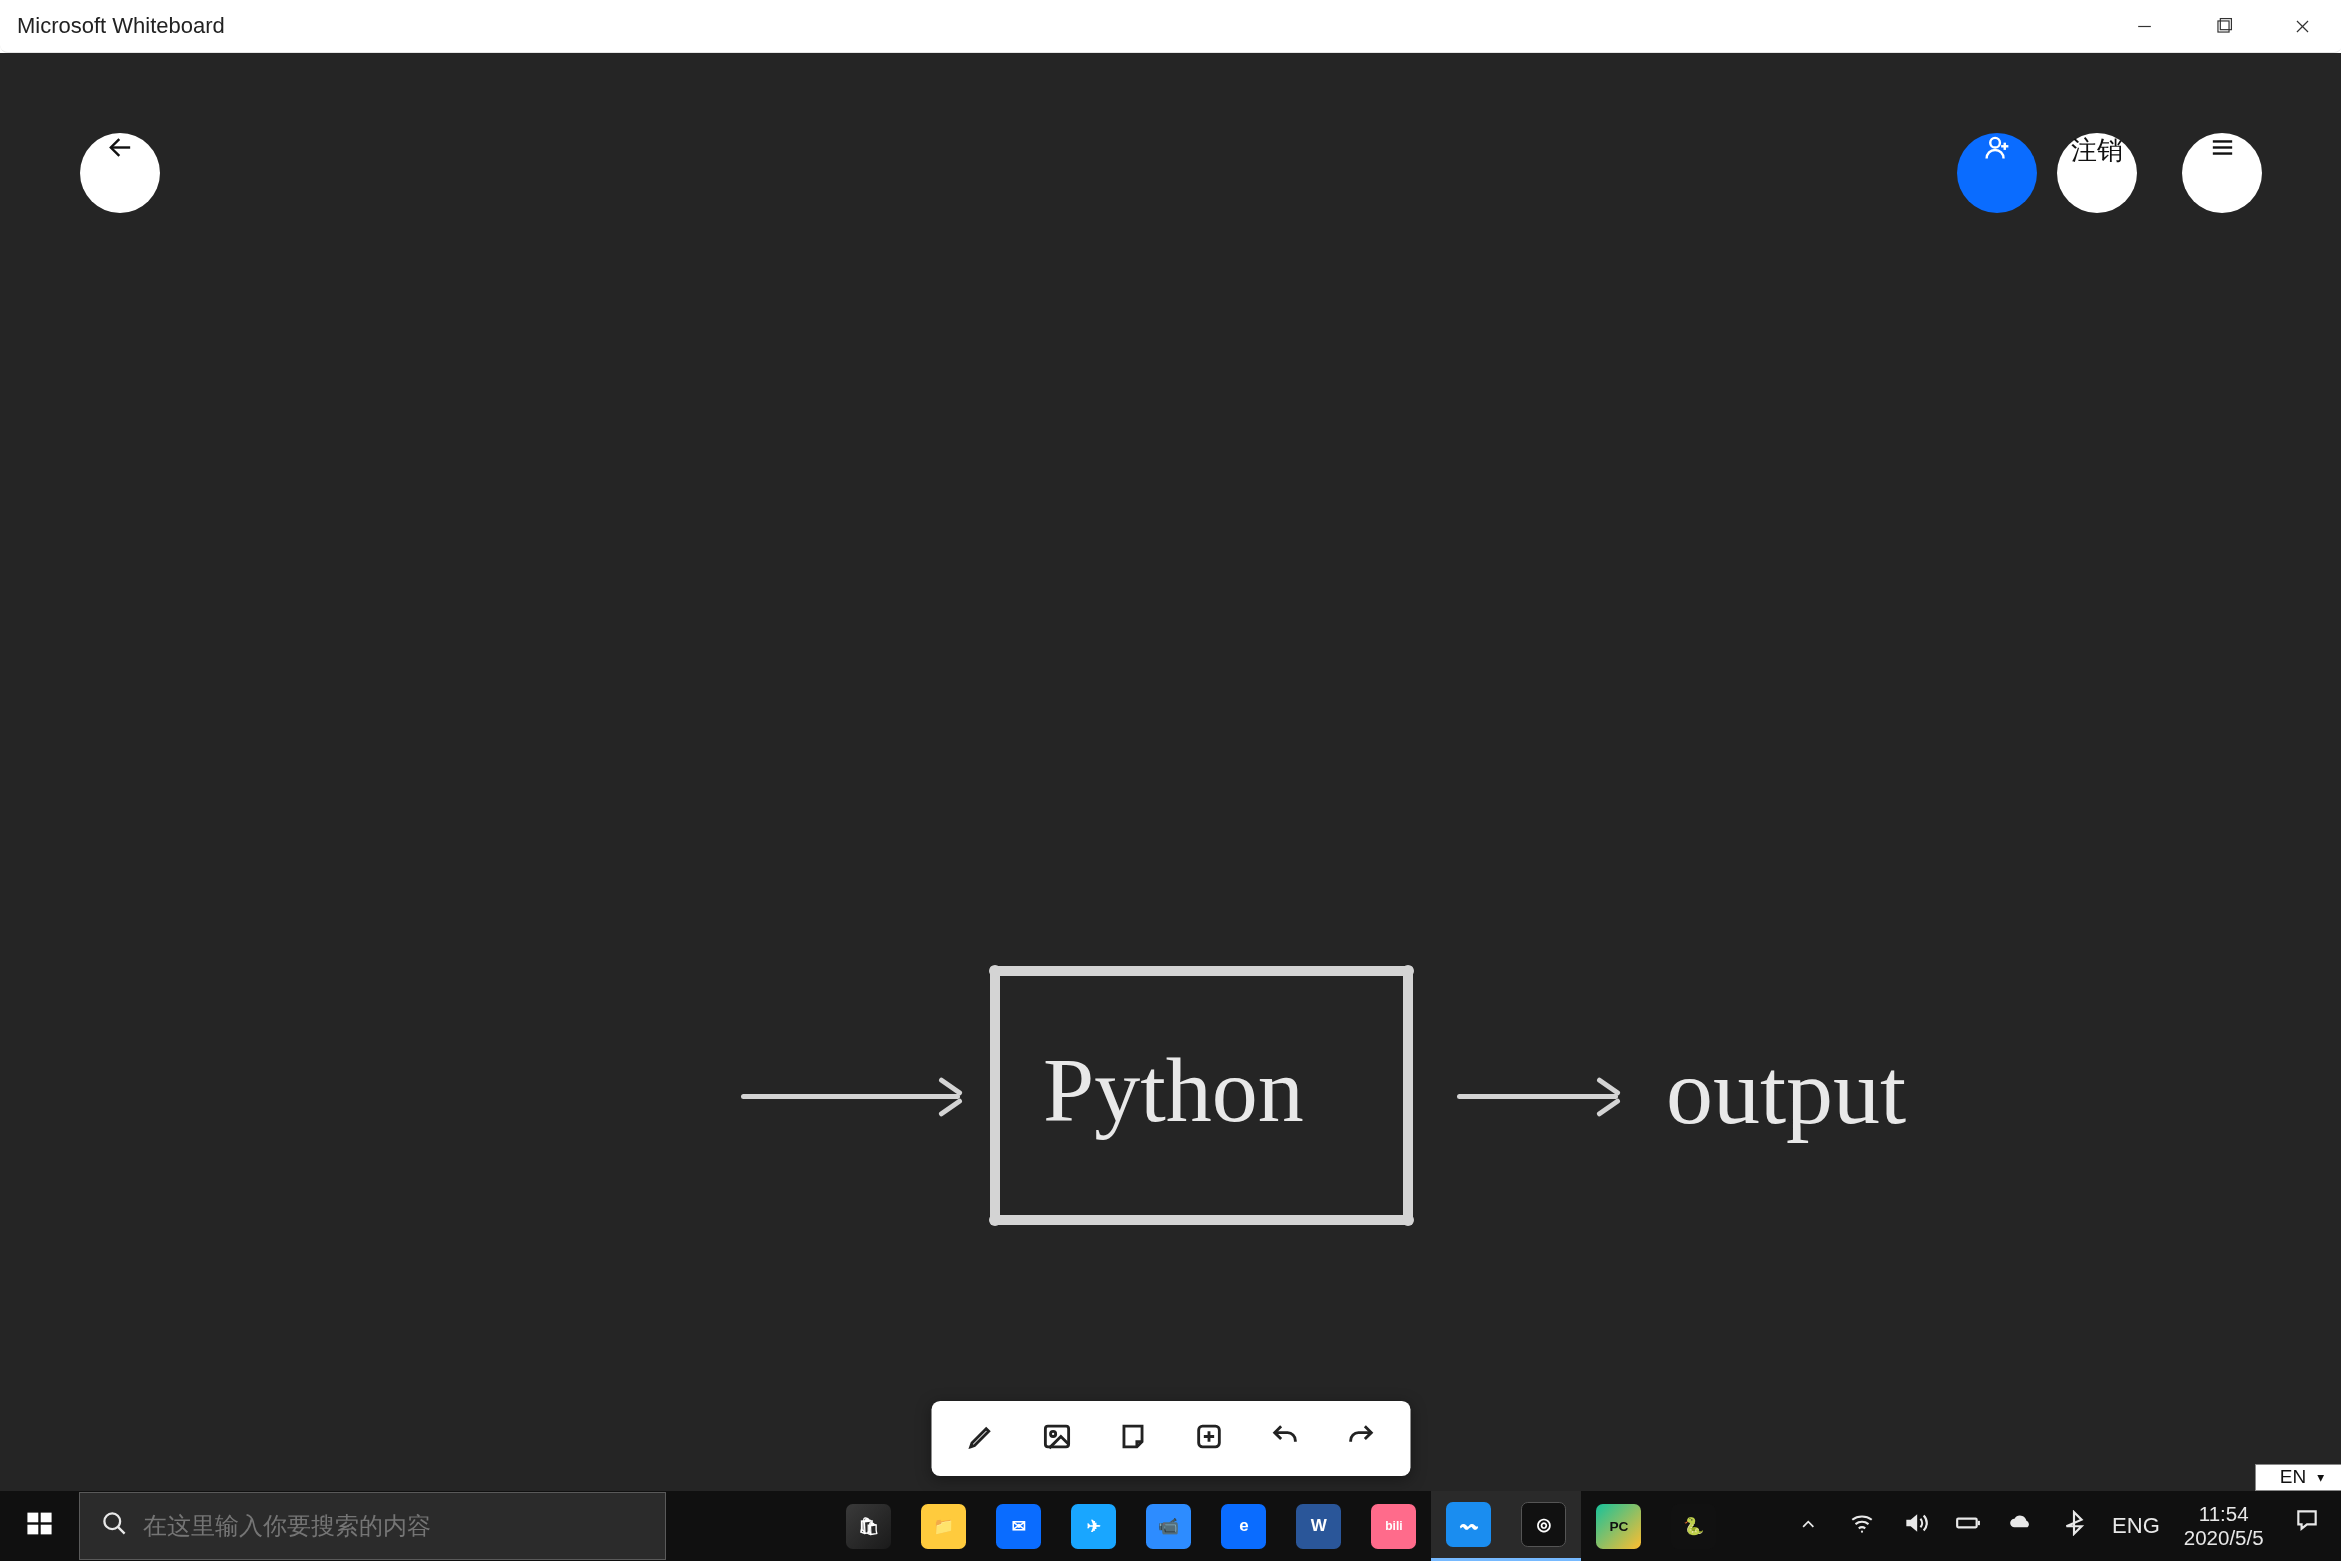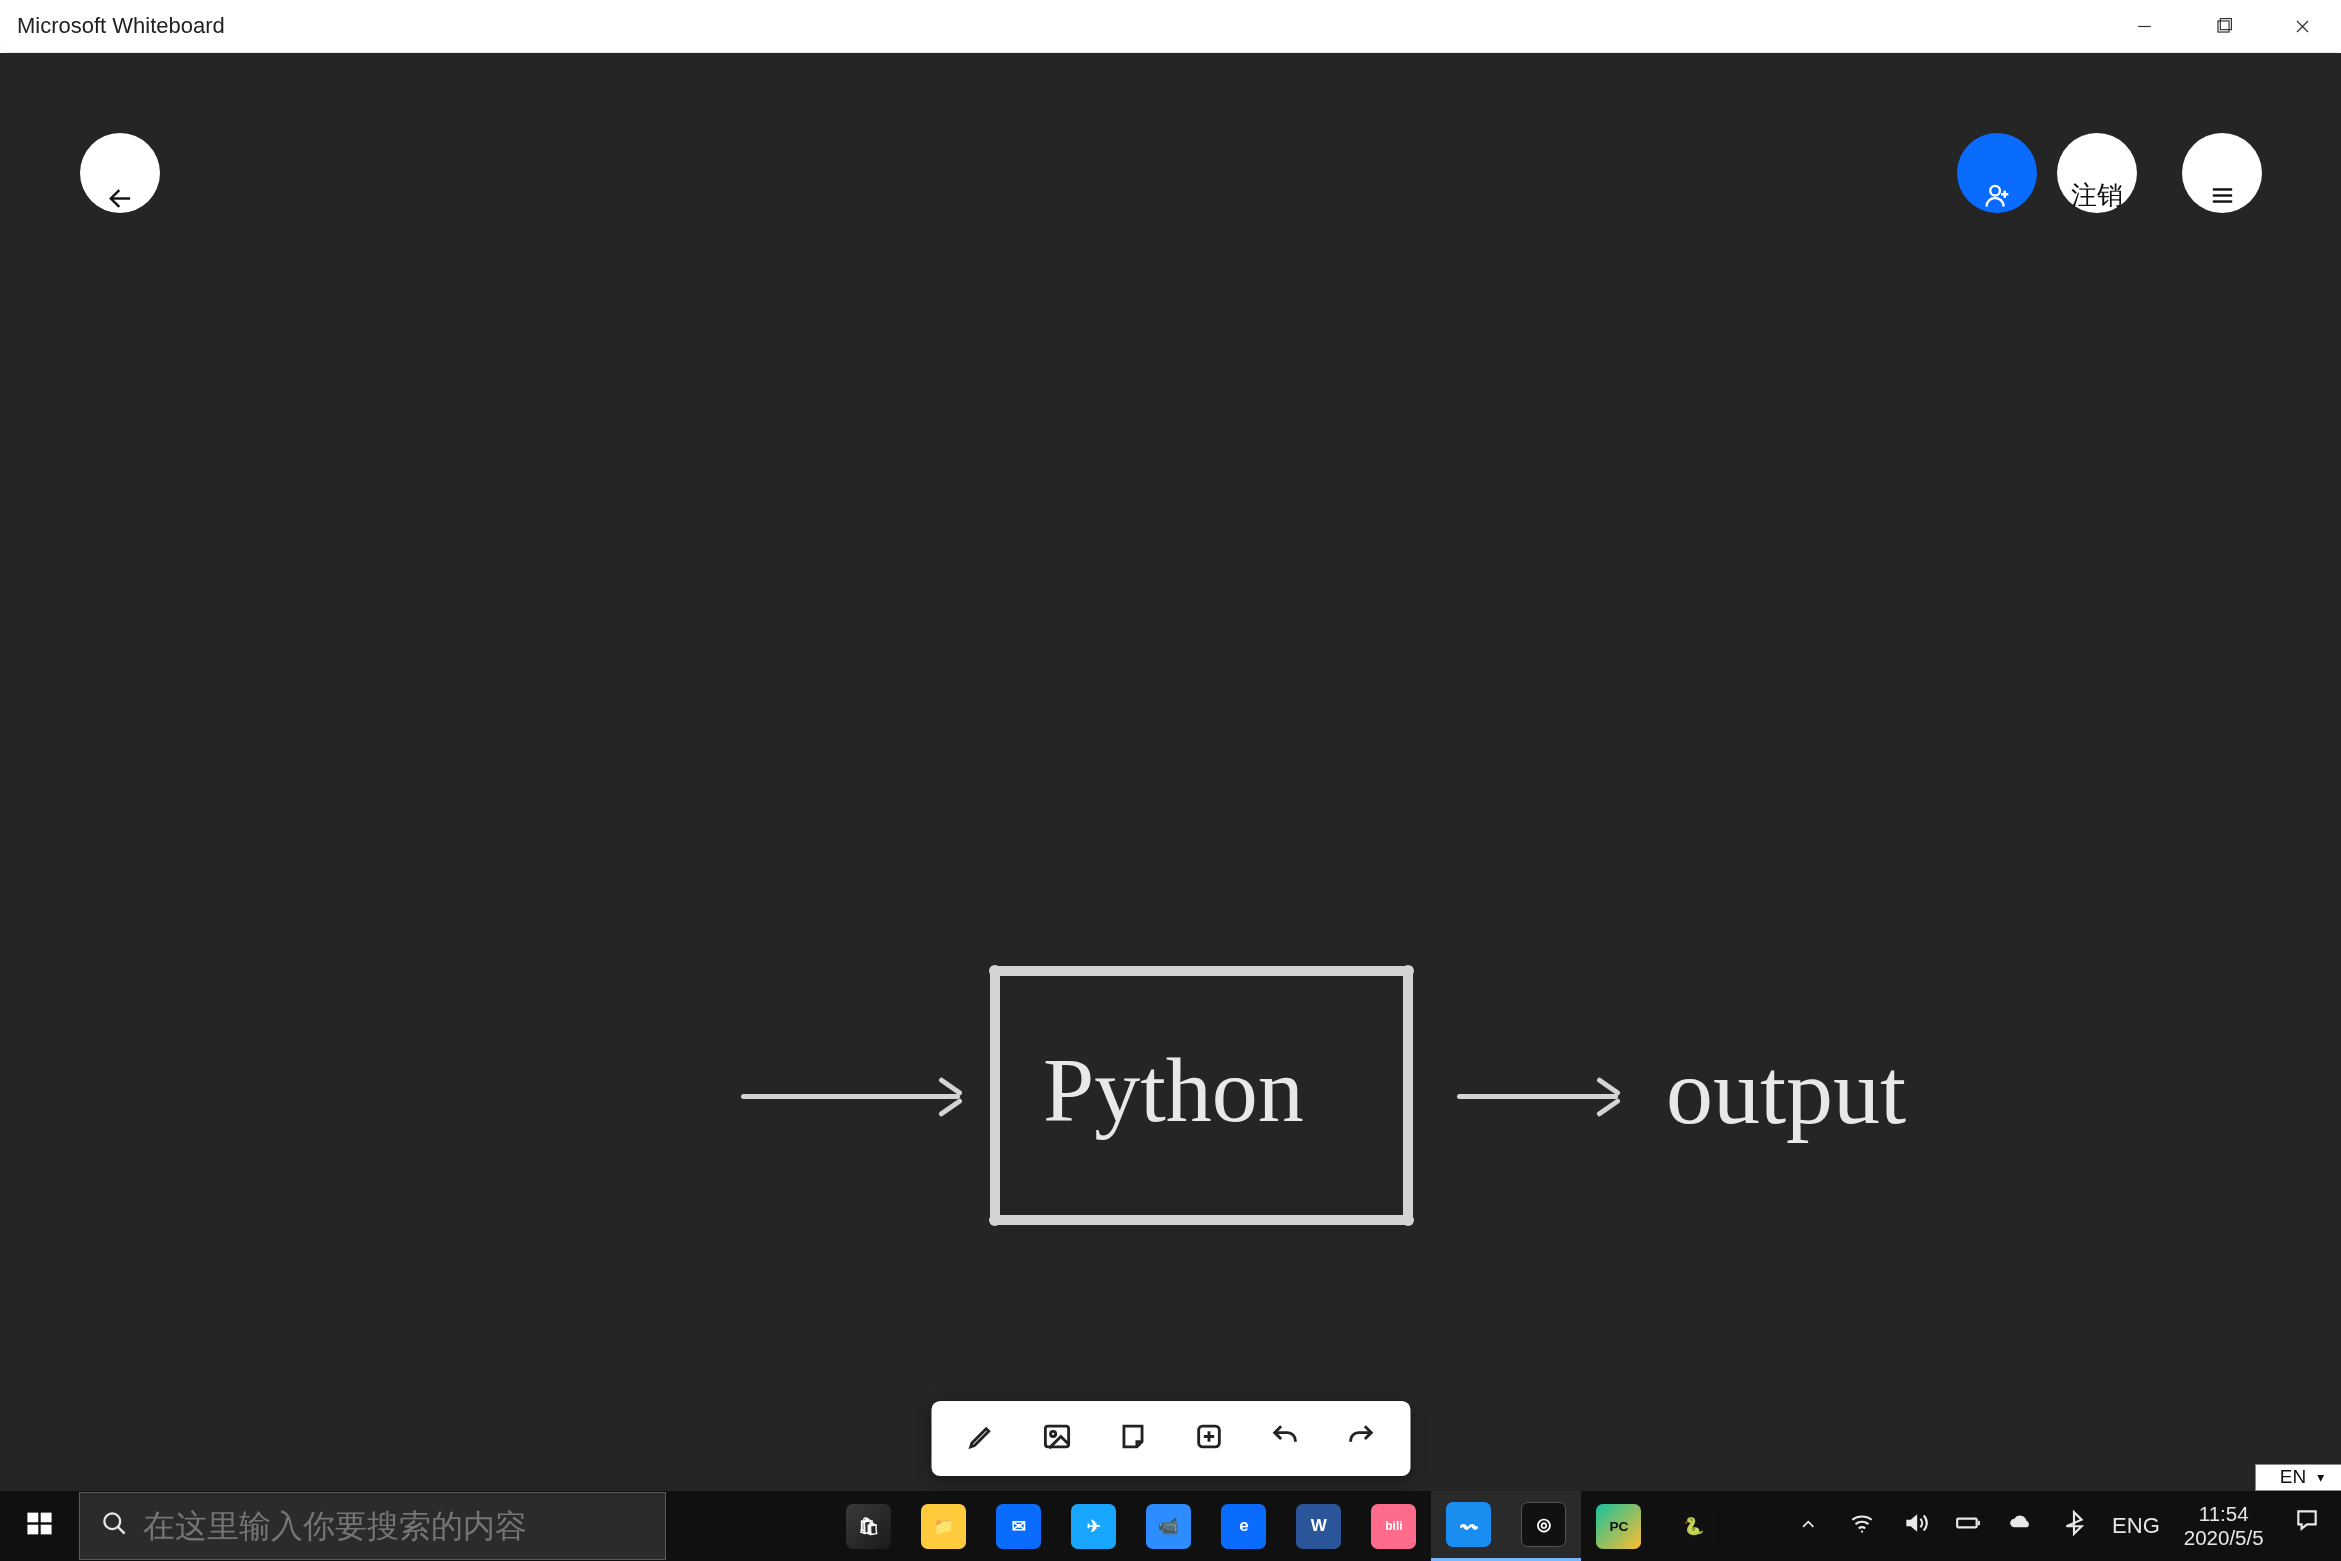--- a/index.html
+++ b/index.html
@@ -7,21 +7,21 @@
 
   
   .titlebar { height:53px; background:#ffffff; display:flex; align-items:center; justify-content:space-between; padding:0 0 0 17px; border-bottom:0.9px solid #e5e5e5;border-radius:8px; }
   .titlebar .title { font-size:22px; color:#222; }
   .winbtns { display:flex; height:100%; }
   .winbtn { width:79px; height:53px; display:flex; align-items:center; justify-content:center; color:#333; }
   .winbtn svg { width:19px; height:19px; stroke:#333; stroke-width:1.5; fill:none; }
 
   
   .app { position:relative; height:1438px; background:#252525; }
-  .circbtn { width:80px; height:80px; border-radius:50%; display:flex; align-items:flex-end; justify-content:center; position:absolute; }
+  .circbtn { width:80px; height:80px; border-radius:50%; display:flex; align-items:flex-start; justify-content:center; position:absolute; }
   .white { background:#ffffff; color:#111; }
   .blue  { background:#0a6cff; color:#fff; }
   .back-btn   { top:80px;  left:80px; }
   .invite-btn { top:80px;  right:305px; }
   .undo-btn   { top:80px;  right:205px; font-size:26px; }
   .menu-btn   { top:80px;  right:80px; }
   .circbtn svg { width:29px; height:29px; }
 
   
   .hw   { font-family:"Segoe Script","Comic Sans MS",cursive; position:absolute; white-space:pre; }
@@ -59,21 +59,21 @@
   
   .ime { position:absolute; right:0; bottom:0; background:#fff; border:0.9px solid #888; font-size:19px; padding:1.7px 17px 1.7px 24px; display:flex; align-items:center; gap:11px; color:#111; }
   .ime .caret { font-size:13.7px; }
 
   
   .taskbar { height:70px; background:#101010; display:flex; align-items:center; color:#fff; font-size:22px; position:relative; }
   .start { width:79px; height:70px; display:flex; align-items:center; justify-content:center; }
   .start svg { width:29px; height:29px; fill:#fff; }
   .search { display:flex; align-items:center; width:587px; height:68px; background:#2b2b2b; border:0.9px solid #5a5a5a; }
   .search svg { width:27px; height:27px; stroke:#e8e8e8; stroke-width:2; fill:none; margin:0 15.4px 0 20.5px; }
-  .search input { flex:1; height:100%; background:transparent; border:0; outline:0; color:#d0d0d0; font-size:32px; }
+  .search input { flex:1; height:100%; background:transparent; border:0; outline:0; color:#d0d0d0; font-size:24px; }
   .tbicons { display:flex; align-items:center; gap:0; margin-left:15.4px; }
   .ticon { width:75px; height:70px; display:flex; align-items:center; justify-content:center; }
   .ticon.active { background:#2a2a2a; border-bottom:3.4px solid #76b9ff; }
   .ticon .chip { width:45px; height:45px; border-radius:6.8px; display:flex; align-items:center; justify-content:center; font-size:17px; font-weight:bold; color:#fff; }
   .tray { position:absolute; right:0; top:0; height:70px; display:flex; align-items:center; gap:24px; padding:0 15.4px 0 20.5px; }
   .tray .glyph { width:29px; text-align:center; font-size:24px; color:#e8e8e8; }
   .tray .clock { text-align:center; font-size:20.5px; line-height:1.15; color:#e8e8e8; }
   .tray .notif { width:39px; height:39px; }
   .tray svg { width:26px; height:26px; stroke:#e8e8e8; stroke-width:2; fill:none; }
   .chevron-up svg { width:20.5px; height:20.5px; }

